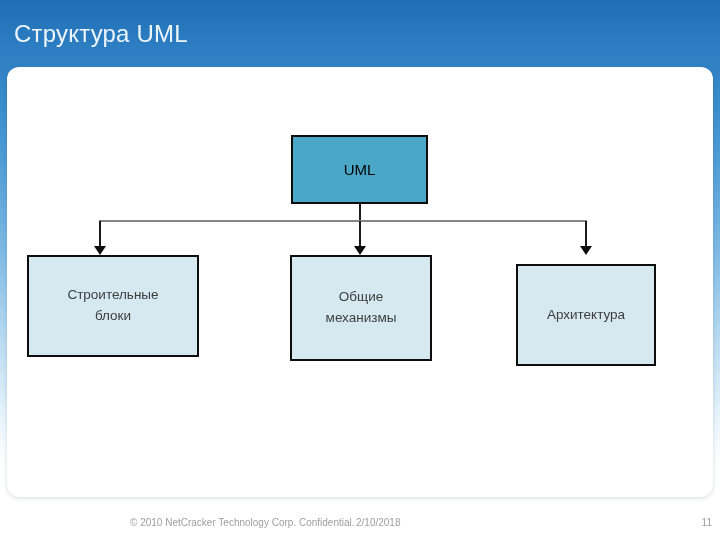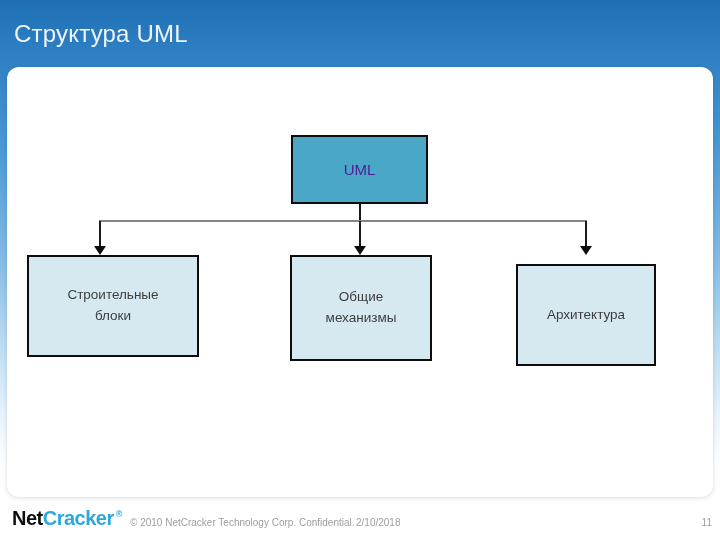--- a/index.html
+++ b/index.html
@@ -32,21 +32,21 @@
     position:absolute;
     display:flex; align-items:center; justify-content:center;
     text-align:center;
     border:2px solid #0d0d0d;
     box-sizing:border-box;
     white-space:pre-line;
   }
   .node.root {
     left:291px; top:135px; width:137px; height:69px;
     background:var(--root-fill,#4ba7c7);
-    color:#4c1d95; font-size:15px;
+    color:#000000; font-size:15px;
   }
   .node.child {
     background:var(--child-fill,#d6e9f1);
     color:#3d3d3d; font-size:13.5px; line-height:1.55;
   }
   .node.child-left  { left:27px;  top:255px; width:172px; height:102px; }
   .node.child-mid   { left:290px; top:255px; width:142px; height:106px;text-align:center; }
   .node.child-right { left:516px; top:264px; width:140px; height:102px; }
   .line { position:absolute; }
   .stem {
@@ -111,21 +111,20 @@
   <div class="node root">UML</div>
 
   <div class="node child child-left">Строительные
 блоки</div>
 
   <div class="node child child-mid">Общие
 механизмы</div>
 
   <div class="node child child-right">Архитектура</div>
 
-  <div class="footer-logo"><span>Net</span><span class="brand-blue">Cracker</span><span class="reg">®</span></div>
 
   <div class="footer-text copyright">© 2010 NetCracker Technology Corp. Confidential.</div>
 
   <div class="footer-text slide-date">2/10/2018</div>
 
   <div class="footer-text page-number">11</div>
 
 </div>
 
 </body></html>

